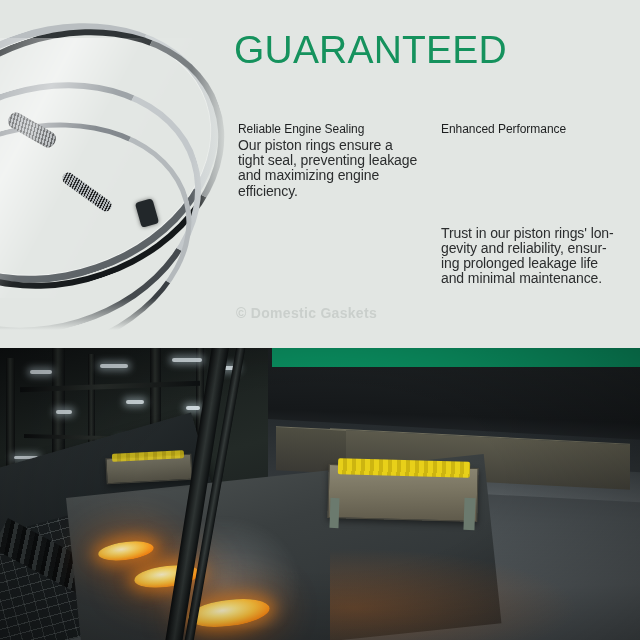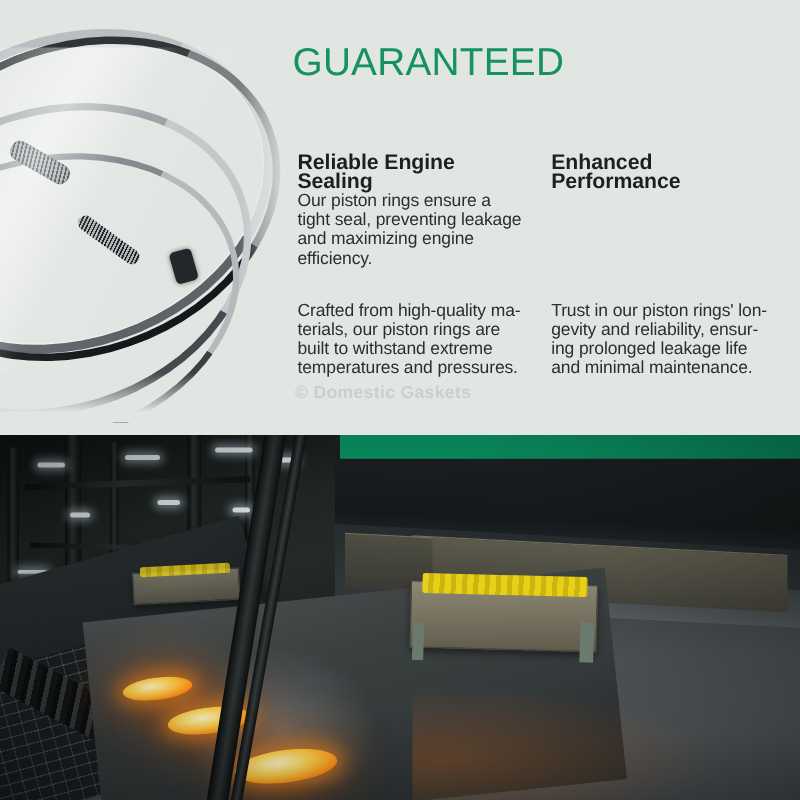--- a/index.html
+++ b/index.html
@@ -141,21 +141,21 @@
     width: 250px; height: 40px;
     background: linear-gradient(180deg, rgba(226,230,227,0) 0%, #e2e6e3 80%);
   }
 
   
   .headline {
     position: absolute;
     left: 234px; top: 30px;
     width: 400px;
     color: #15925d;
-    font-size: 31px;
+    font-size: 39px;
     line-height: 39px;
     font-weight: 300;
     letter-spacing: .2px;
     white-space: nowrap;
   }
   .headline .l1 { display: block; }
   .headline .l2 { display: block; }
 
   
   .features {
@@ -163,23 +163,23 @@
     left: 238px; top: 122px;
     width: 390px;
     display: grid;
     grid-template-columns: 200px 200px;
     grid-template-rows: auto auto;
     column-gap: 3px;
     row-gap: 27px;
   }
   .feature { width: 182px; }
   .feature h3 {
-    font-size: 17px;
+    font-size: 12px;
     line-height: 15px;
-    font-weight: bold;
+    font-weight: normal;
     color: #1d1f20;
     margin-bottom: 1px;
     letter-spacing: -0.05px;
   }
   .feature p {
     font-size: 14px;
     line-height: 15.2px;
     color: #2b2d2e;
     letter-spacing: -0.1px;
   }
@@ -427,21 +427,20 @@
 
     <div class="features">
       <div class="feature">
         <h3>Reliable Engine Sealing</h3>
         <p>Our piston rings ensure a tight seal, preventing leakage and maximizing engine efficiency.</p>
       </div>
       <div class="feature">
         <h3>Enhanced Performance</h3>
       </div>
       <div class="feature">
-        <p>Crafted from high-quality ma-terials, our piston rings are built to withstand extreme temperatures and pressures.</p>
       </div>
       <div class="feature">
         <p>Trust in our piston rings' lon-gevity and reliability, ensur-ing prolonged leakage life and minimal maintenance.</p>
       </div>
     </div>
 
     <div class="watermark">© Domestic Gaskets</div>
   </div>
 
   <div class="green-bar"></div>

